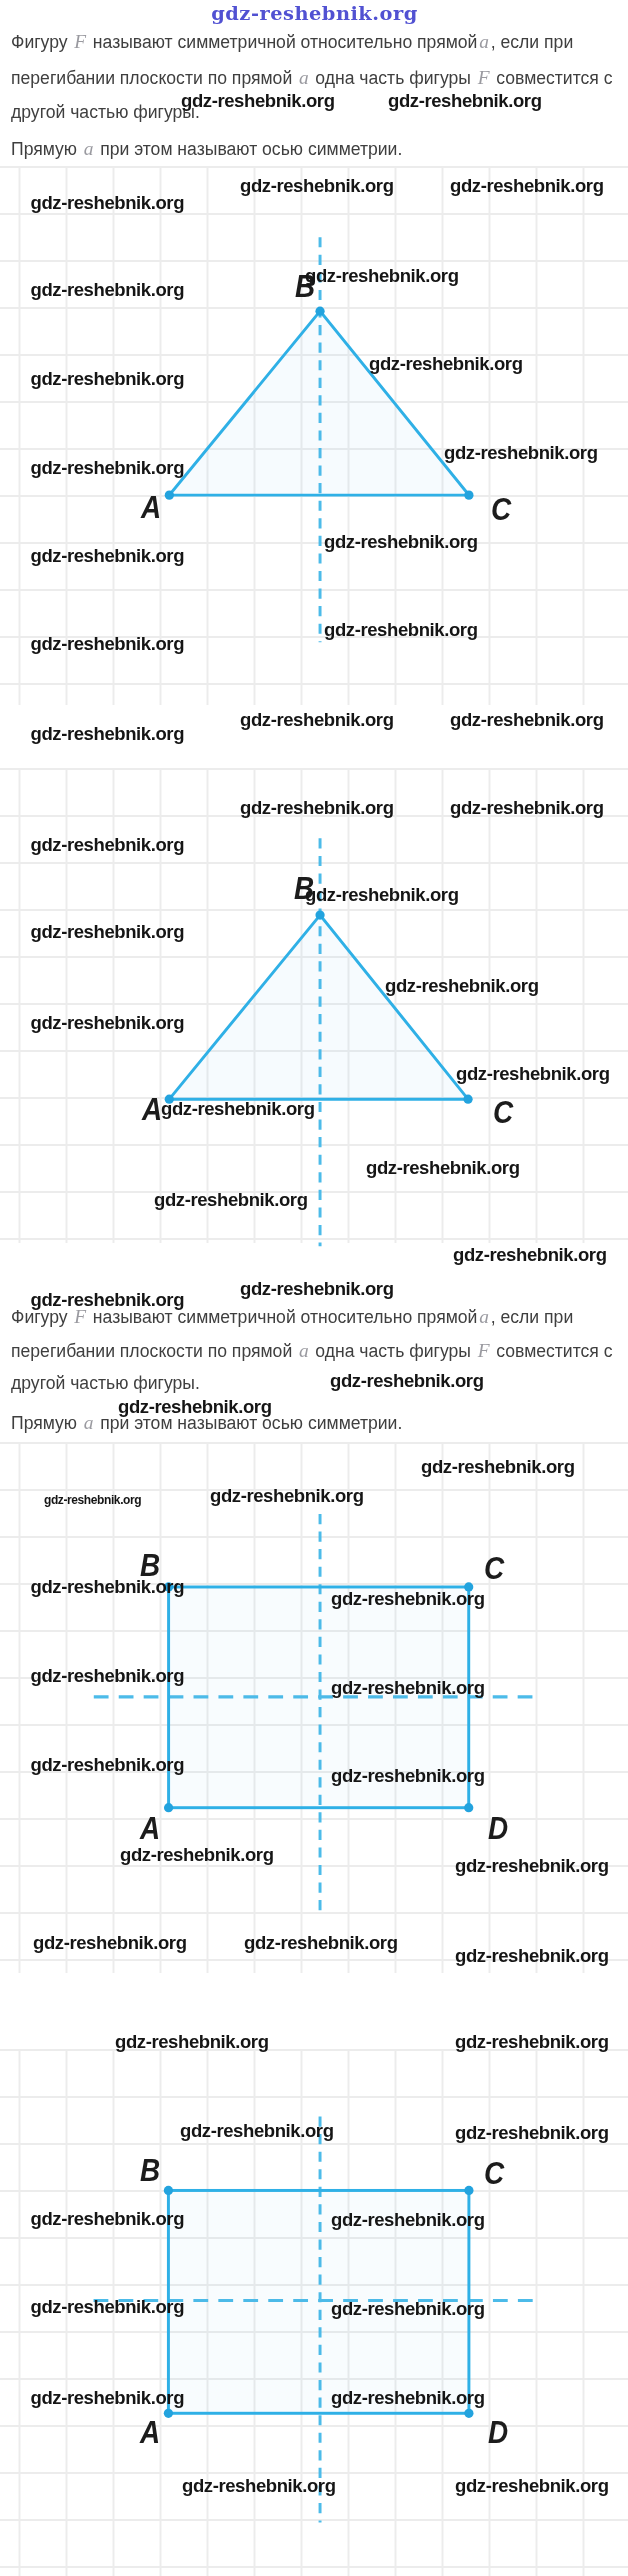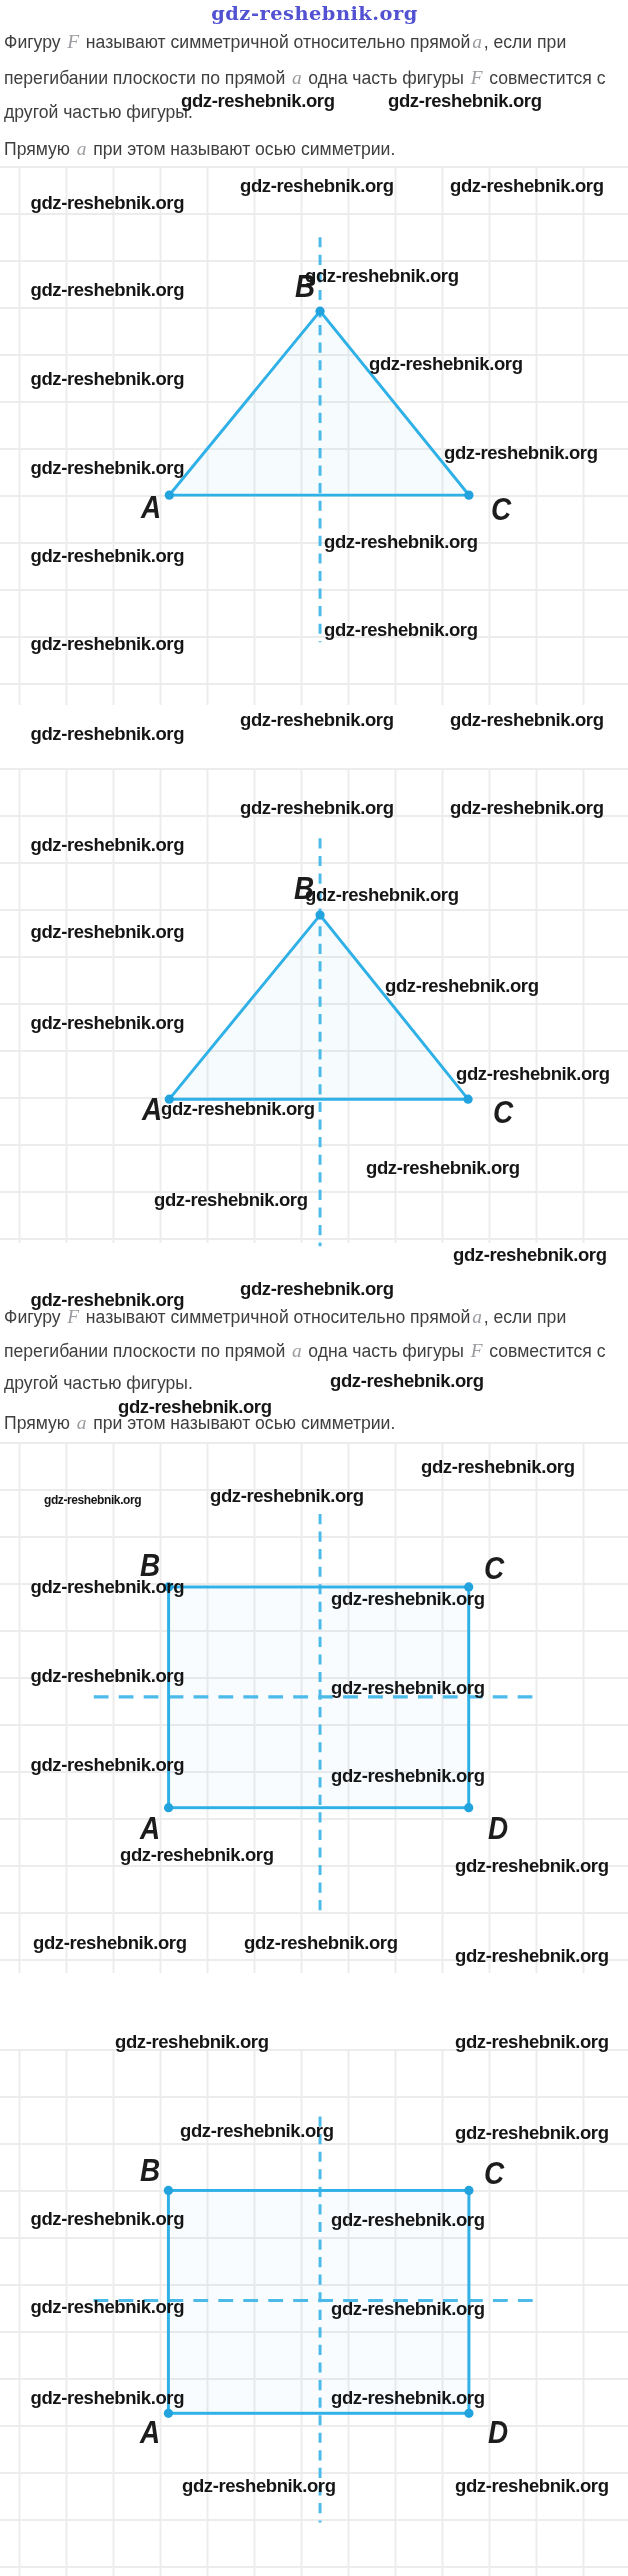--- a/index.html
+++ b/index.html
@@ -4,21 +4,21 @@
 <style>
   html,body{margin:0;padding:0;background:#fff;}
   .page{position:relative;width:629px;height:2576px;background:#ffffff;overflow:hidden;
         font-family:"Liberation Sans",sans-serif;}
   .grid-band{position:absolute;left:0;width:629px;
     background-image:linear-gradient(to right, var(--grid) 1.8px, transparent 1.8px),
                      linear-gradient(to bottom, var(--grid) 1.8px, transparent 1.8px);
     background-size:47px 47px, 47px 47px;
     background-position:18.5px 0, 0 0;}
   .fig{position:absolute;left:0;pointer-events:none;}
-  .txt{position:absolute;left:4px;font-size:17.6px;color:var(--text);white-space:nowrap;
+  .txt{position:absolute;left:11px;font-size:17.6px;color:var(--text);white-space:nowrap;
        font-family:"Liberation Sans",sans-serif;}
   .m{font-family:"Liberation Serif",serif;font-style:italic;color:var(--math);
      font-size:19.4px;padding:0 1.8px;}
   .m-sp{letter-spacing:1.8px;}
   .wm{position:absolute;font-size:18.5px;font-weight:600;color:var(--watermark);
       font-family:"Liberation Sans",sans-serif;letter-spacing:-0.4px;white-space:nowrap;line-height:1;}
   .wm-small{font-size:12px;}
   .wm-fancy{position:absolute;left:0;right:0;text-align:center;font-size:19.4px;font-weight:700;
       color:var(--fancy);letter-spacing:0.5px;opacity:0.92;
       font-family:"DejaVu Serif",serif;text-shadow:0 0 0.9px rgba(255,255,255,0.8);}

